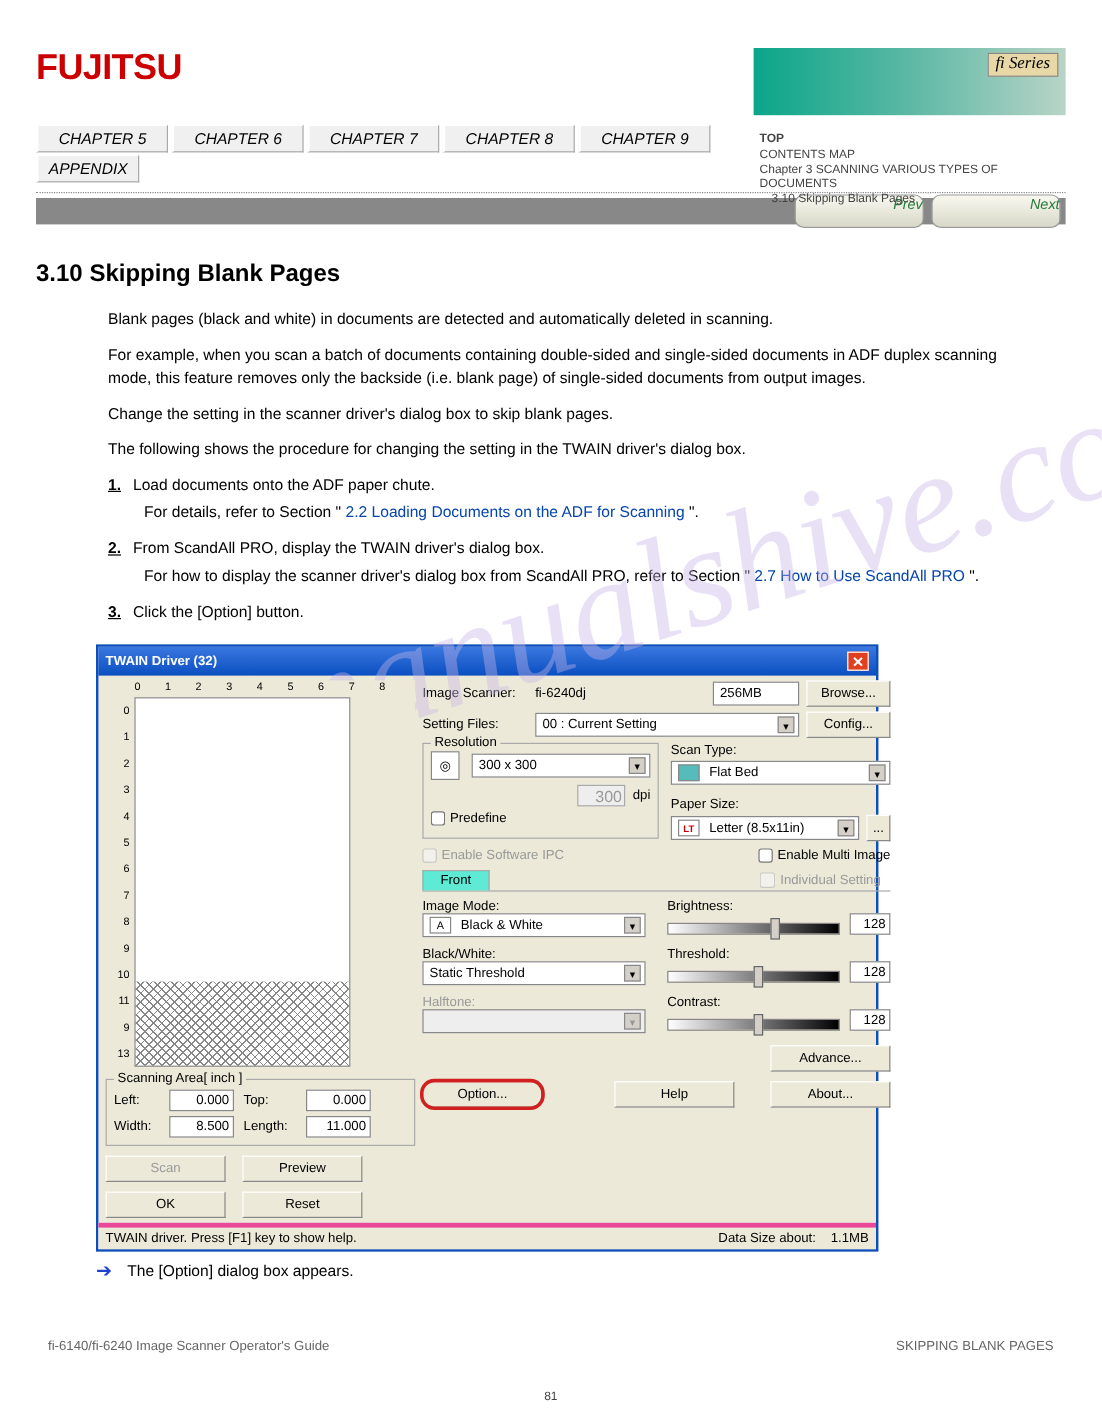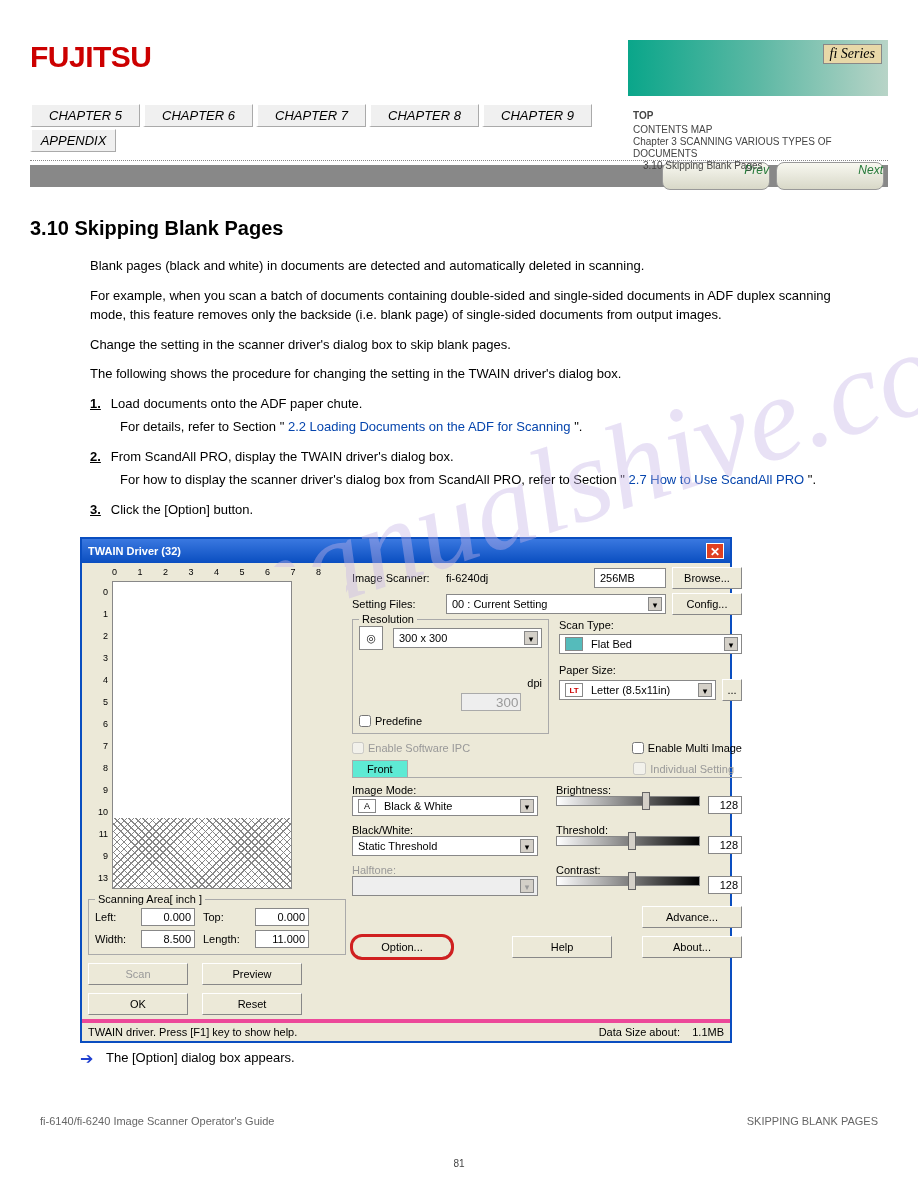--- a/index.html
+++ b/index.html
@@ -308,21 +308,21 @@
   }
   .slider-grid {
     display: grid;
     grid-template-columns: 1fr 1fr;
     gap: 8px 18px;
     margin-top: 4px;
   }
   .sel-wide { width: 100%; }
   .slider-row {
     display: flex;
-    align-items: flex-start;
+    align-items: flex-end;
     gap: 8px;
   }
   .slider-track {
     flex: 1;
     height: 10px;
     background: linear-gradient(90deg, #fff, #000);
     border: 1px solid #888;
     position: relative;
   }
   .slider-thumb {
@@ -544,21 +544,21 @@
           <div class="inner-group">
             <span class="legend">Resolution</span>
             <div class="r-row">
               <span class="icon-box">◎</span>
               <div class="select-like" style="flex:1">
                 <span>300 x 300</span>
                 <span class="select-arrow">▾</span>
               </div>
             </div>
             <div class="r-row" style="justify-content:flex-end">
-              <input style="width: 60px; height: 18px; border: 1px solid rgb(170, 170, 170); background: rgb(238, 238, 238); text-align: right; padding-right: 2px; color: rgb(153, 153, 153); margin-top: 39px;" value="300">
+              <input style="width: 40px; height: 18px; border: 1px solid rgb(170, 170, 170); background: rgb(238, 238, 238); text-align: right; padding-right: 2px; color: rgb(153, 153, 153);" value="300">
               <span>dpi</span>
             </div>
             <div class="chk">
               <input type="checkbox" style="">
               <span>Predefine</span>
             </div>
           </div>
           <div>
             <div style="margin-bottom:3px">Scan Type:</div>
             <div class="select-like" style="margin-bottom:10px">

